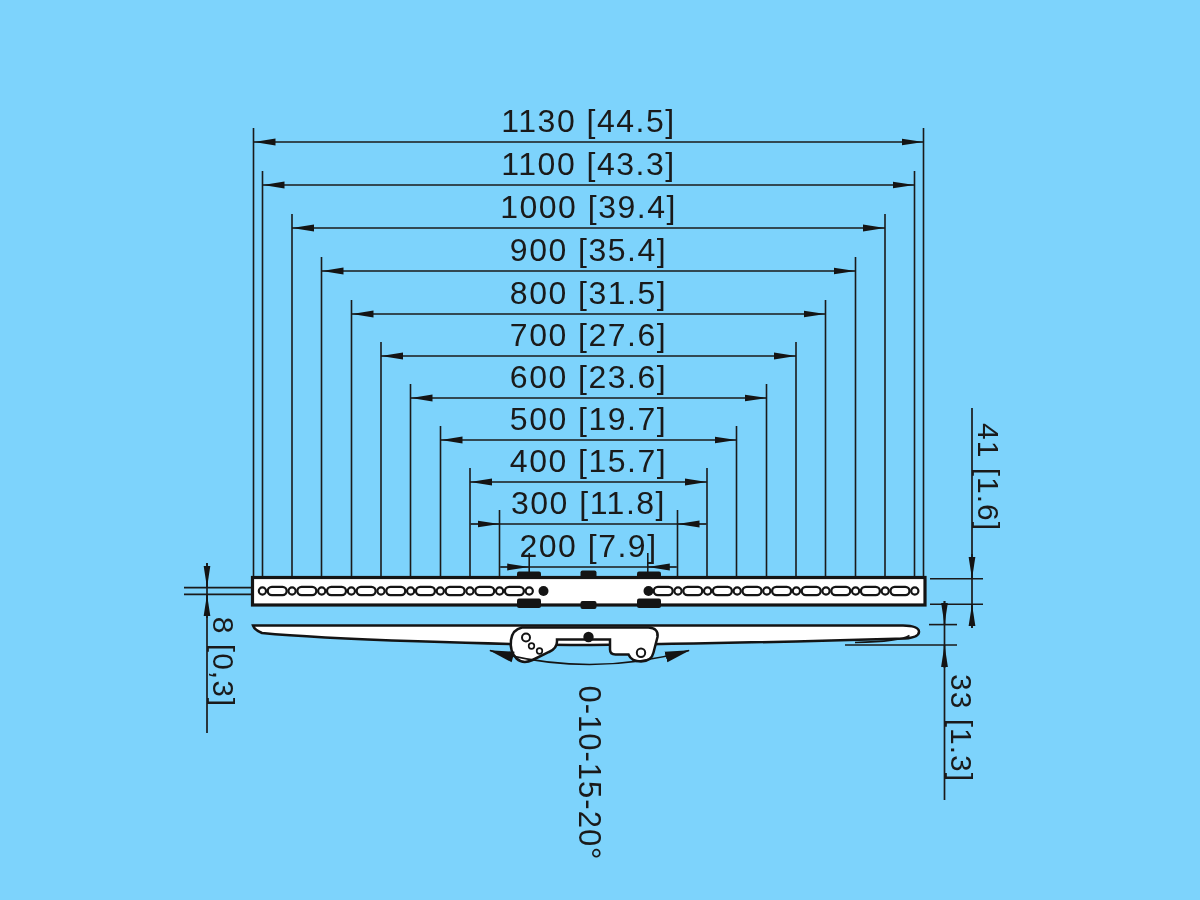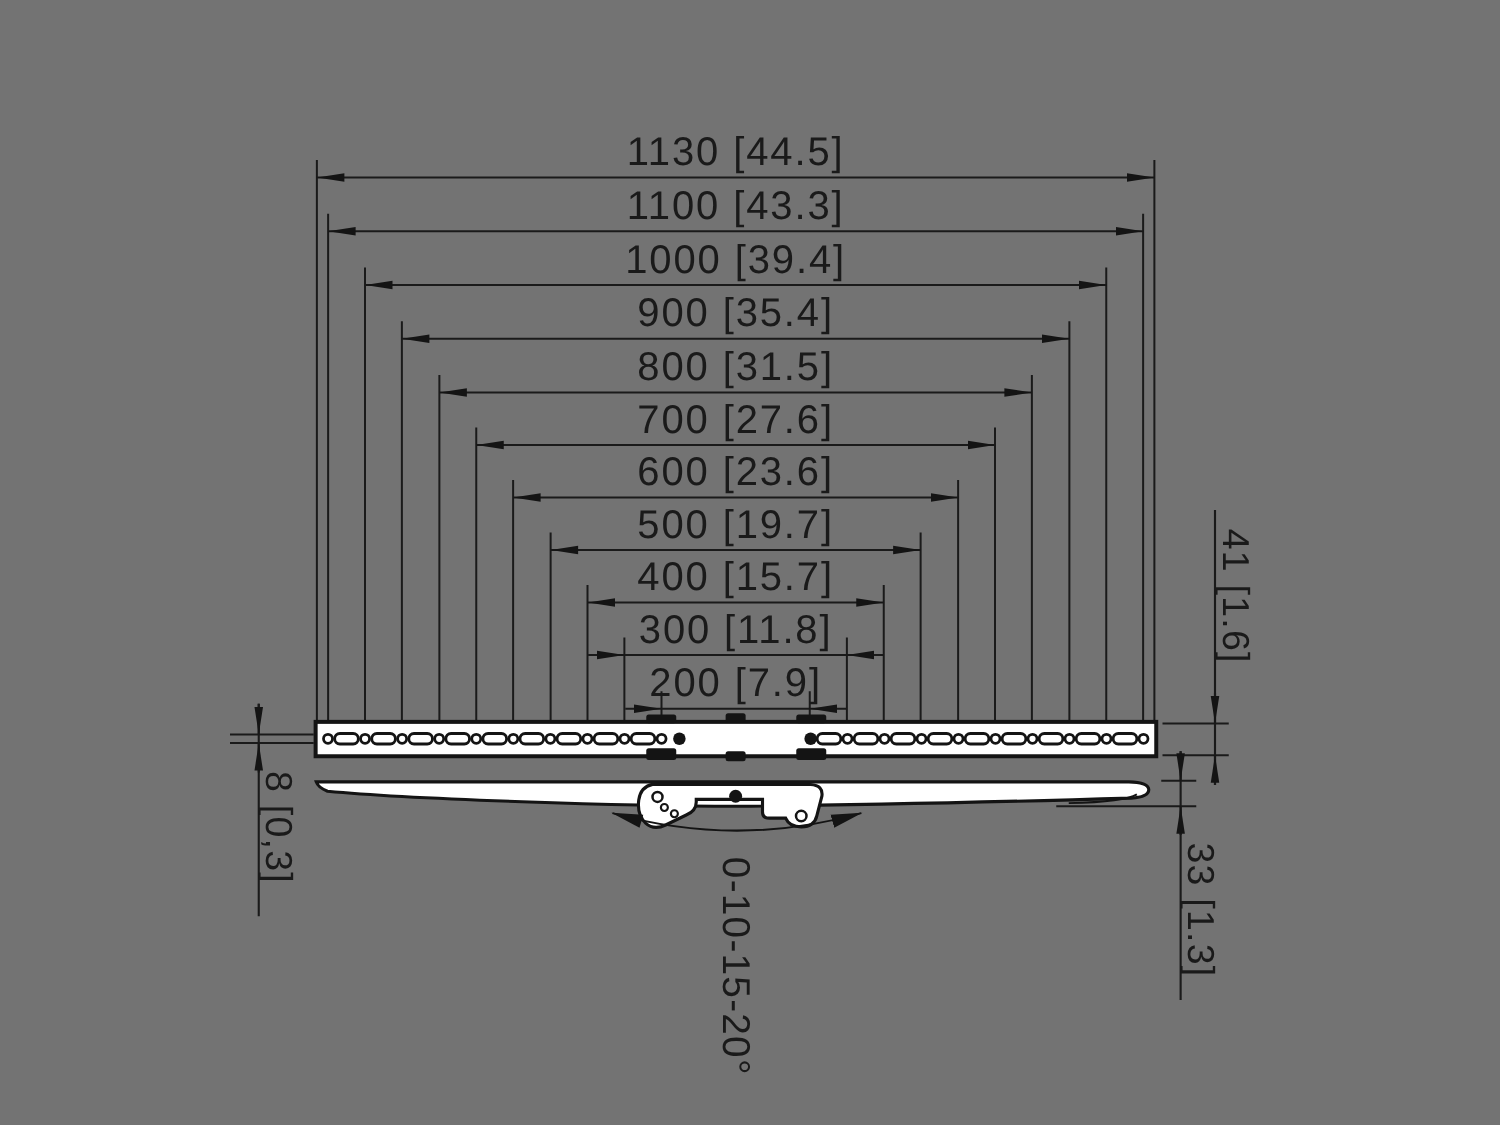--- a/index.html
+++ b/index.html
@@ -1,16 +1,16 @@
 <!DOCTYPE html>
 <html><head>
 <meta charset="utf-8">
 <style>
   html,body{margin:0;padding:0;background:#ffffff;}
-  .stage{width:1200px;height:900px;position:relative;background:#737373;overflow:hidden;}
+  .stage{width:1200px;height:900px;position:relative;background:#7dd3fc;overflow:hidden;}
   svg{display:block;}
   text{font-family:"Liberation Sans","DejaVu Sans",sans-serif;fill:#1a1a1a;}
   .dimtext{font-size:32px;letter-spacing:1.5px;text-anchor:middle;}
   .dimtextv{font-size:30px;letter-spacing:1px;text-anchor:middle;}
   .xl{stroke:#1a1a1a;stroke-width:1.6;fill:none;}          
   .dl{stroke:#1a1a1a;stroke-width:1.7;fill:none;}          
   .outline{stroke:#141414;stroke-width:3.2;fill:#ffffff;}  
   .med{stroke:#141414;stroke-width:2.5;fill:#ffffff;}
   .thin2{stroke:#141414;stroke-width:1.6;fill:none;}
   .holes circle{stroke:#141414;stroke-width:2.2;fill:#ffffff;}

